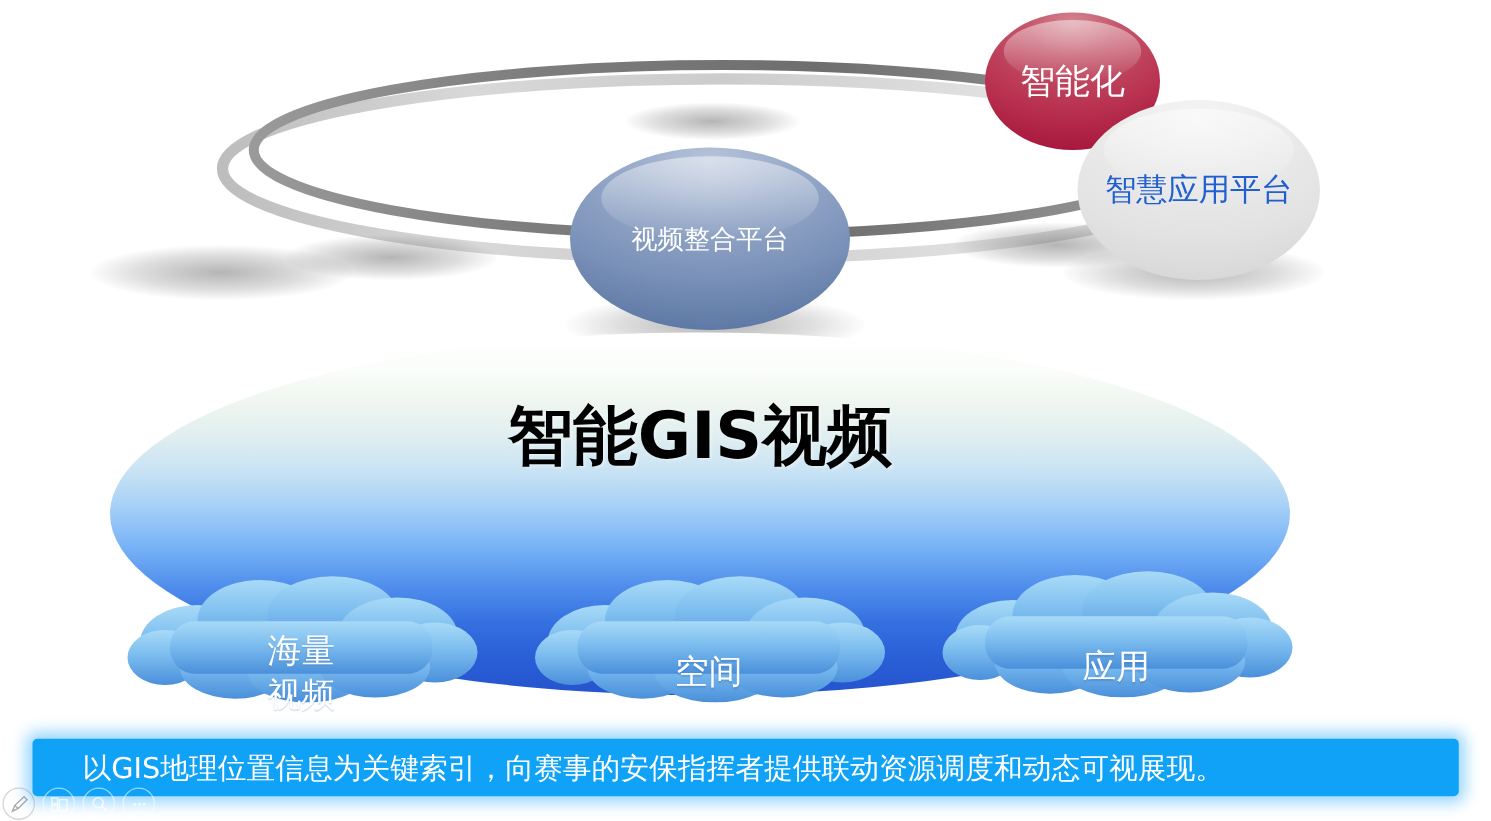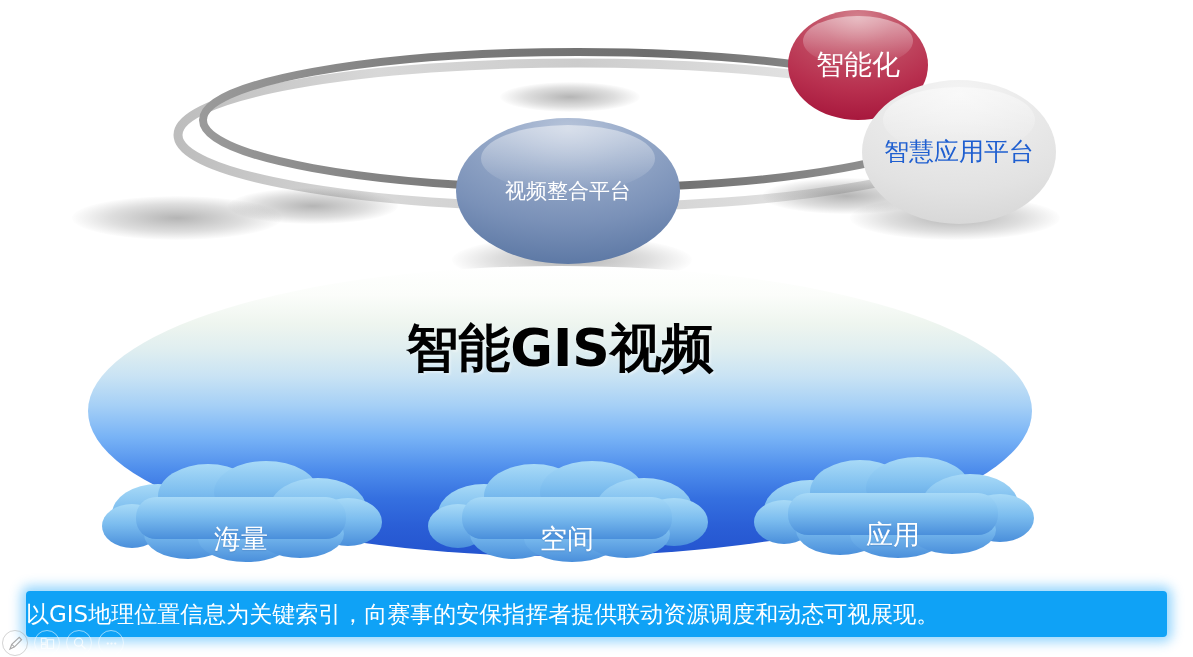--- a/index.html
+++ b/index.html
@@ -150,20 +150,21 @@
     background: #0fa2f6;
     border-radius: 4px;
     box-shadow: 0 0 12px 5px rgba(25,165,250,0.45);
     display: flex;
     align-items: center;
     z-index: 5;
   }
   #caption-text {
     color: #ffffff;
     font-size: 23px;
+    padding-left: 40px;
     white-space: nowrap;
     letter-spacing: 0px;
   }
 
   
   #pp-toolbar {
     position: absolute;
     left: 2px;
     top: 630px;
     display: flex;
@@ -258,20 +259,21 @@
         <ellipse cx="252" cy="70" rx="34" ry="24"></ellipse>
         <ellipse cx="36" cy="74" rx="30" ry="22"></ellipse>
         <ellipse cx="92" cy="82" rx="44" ry="25"></ellipse>
         <ellipse cx="150" cy="86" rx="48" ry="24"></ellipse>
         <ellipse cx="204" cy="82" rx="44" ry="24"></ellipse>
         <rect x="40" y="45" width="210" height="42" rx="20"></rect>
       </g>
     </svg>
     <div class="cloud-text">
       <div>海量</div>
+      <div>视频</div>
     </div>
   </div>
 
   <div class="cloud" style="left:422px; top:452px;">
     <svg viewBox="0 0 290 110" preserveAspectRatio="none">
       <defs>
         <linearGradient id="cg2" x1="0" y1="0" x2="0" y2="1">
           <stop offset="0%" stop-color="#a8daf7"></stop>
           <stop offset="45%" stop-color="#7cbdef"></stop>
           <stop offset="100%" stop-color="#4a8fdb"></stop>

